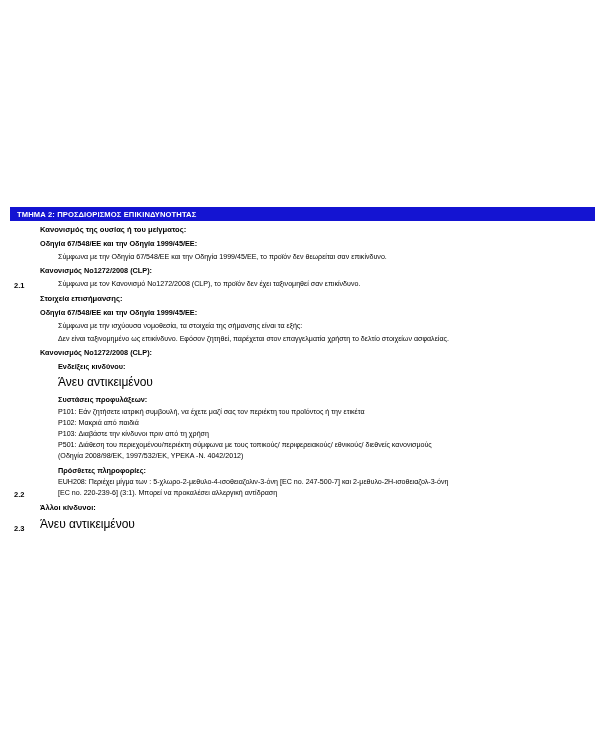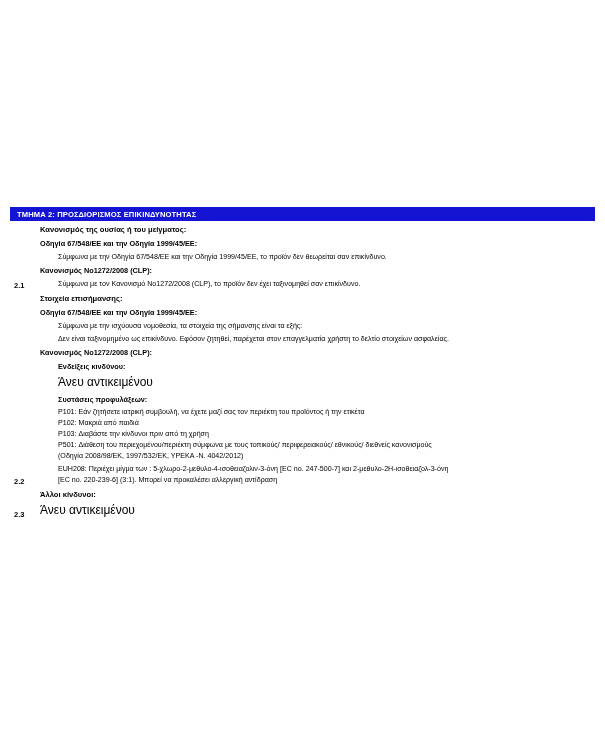--- a/index.html
+++ b/index.html
@@ -127,20 +127,21 @@
 
         <div class="subhdr indent2">Συστάσεις προφυλάξεων:</div>
         <div class="list indent2">
           <div>P101: Εάν ζητήσετε ιατρική συμβουλή, να έχετε μαζί σας τον περιέκτη του προϊόντος ή την ετικέτα</div>
           <div>P102: Μακριά από παιδιά</div>
           <div>P103: Διαβάστε την κίνδυνοι πριν από τη χρήση</div>
           <div>P501: Διάθεση του περιεχομένου/περιέκτη  σύμφωνα με τους τοπικούς/ περιφερειακούς/ εθνικούς/ διεθνείς κανονισμούς</div>
           <div>(Οδηγία 2008/98/ΕΚ, 1997/532/ΕΚ, ΥΡΕΚΑ -Ν. 4042/2012)</div>
         </div>
 
+        <div class="subhdr indent2">Πρόσθετες πληροφορίες:</div>
         <div class="list indent2">
           <div>EUH208: Περιέχει μίγμα των : 5-χλωρο-2-μεθυλο-4-ισοθειαζολιν-3-όνη [EC no. 247-500-7] και 2-μεθυλο-2H-ισοθειαζολ-3-όνη</div>
           <div>[EC no. 220-239-6] (3:1). Μπορεί να προκαλέσει αλλεργική αντίδραση</div>
         </div>
       </div>
     </div>
 
     <div class="row">
       <div class="num">2.3</div>
       <div class="body-col">

